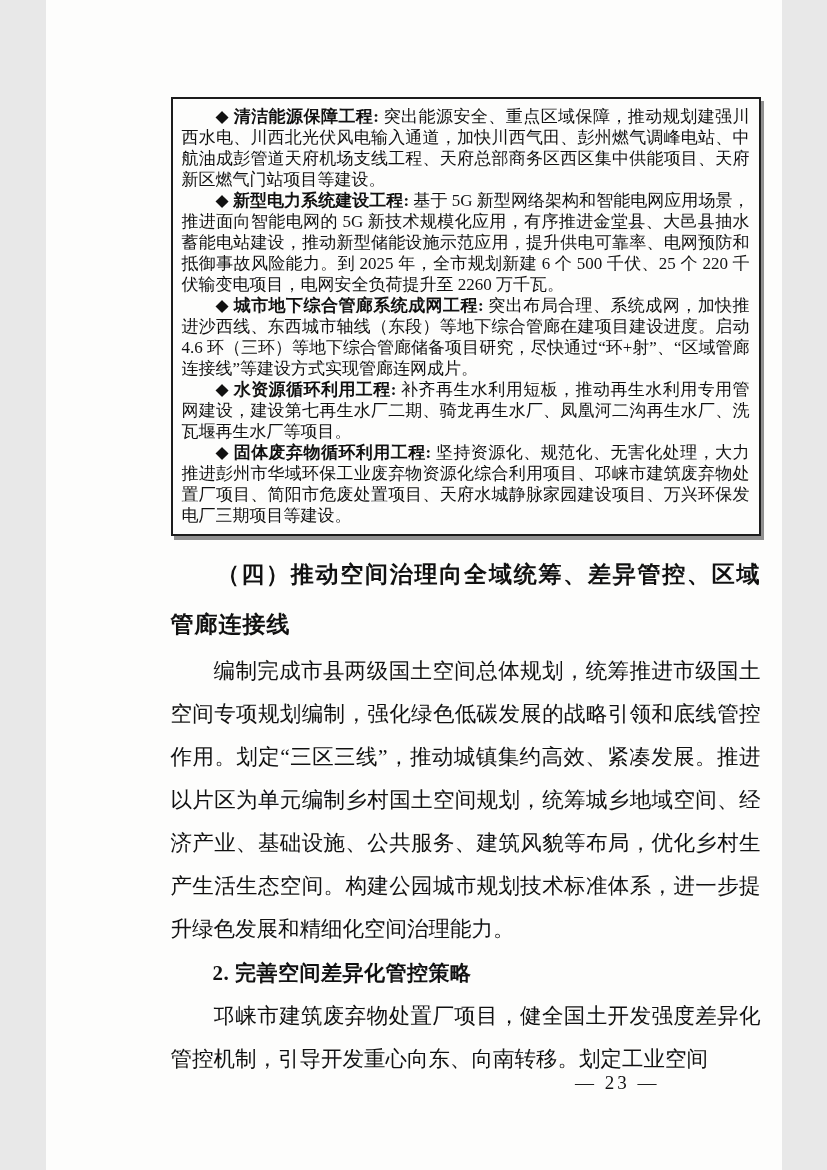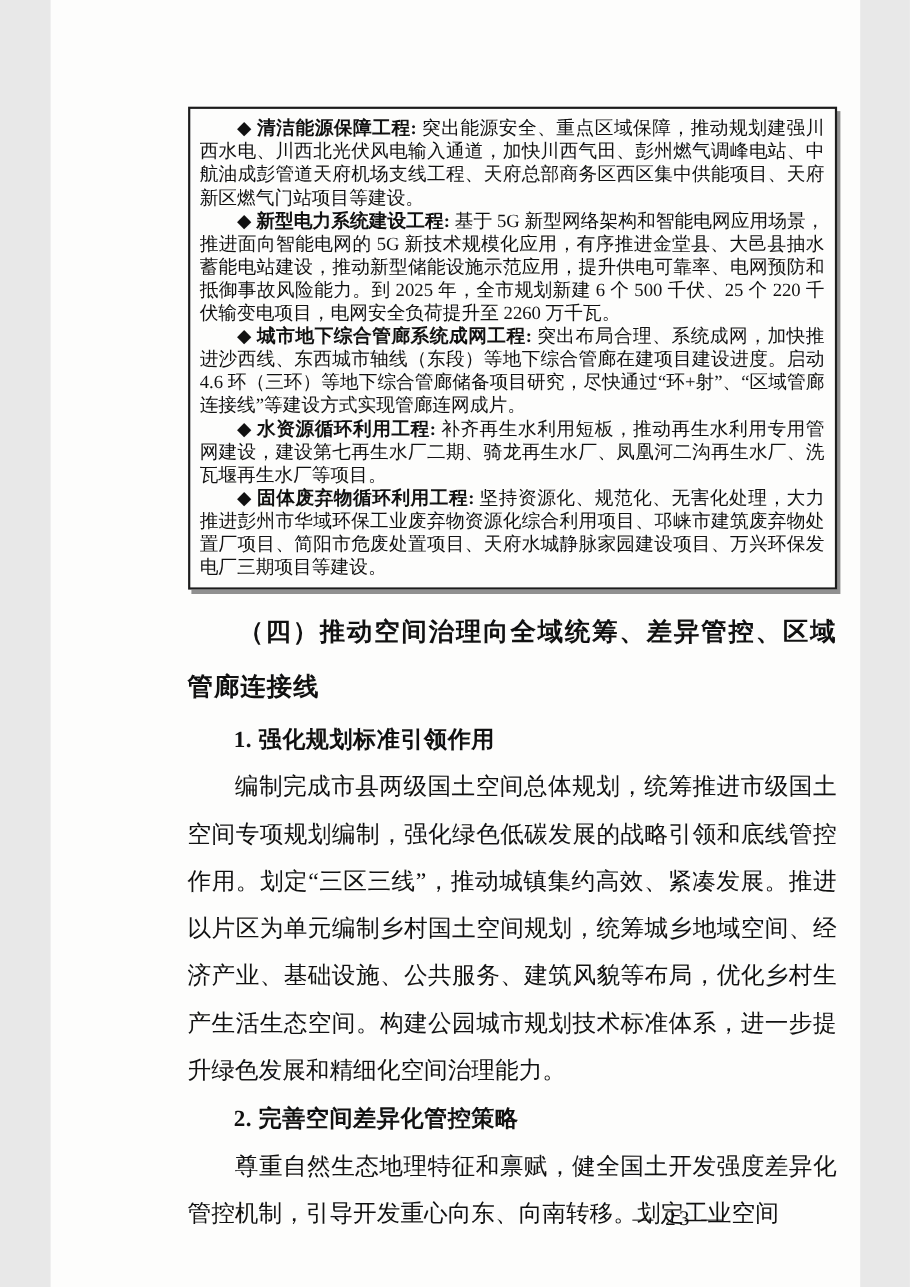--- a/index.html
+++ b/index.html
@@ -48,21 +48,21 @@
   }
   .body-para{
     margin:0;
     font-size:21.5px;
     line-height:43px;
     text-indent:2em;
     text-align:justify;
   }
   .page-number{
     position:absolute;
-    top:1098px;
+    top:1072px;
     right:122px;
     font-size:19px;
     letter-spacing:3px;
     color:#111;
   }
 </style>
 </head>
 <body>
 
 <div class="page">
@@ -71,22 +71,21 @@
     <div class="project-box">
       <p><span class="bold">◆</span> <span class="bold">清洁能源保障工程:</span> <span>突出能源安全、重点区域保障，推动规划建强川西水电、川西北光伏风电输入通道，加快川西气田、彭州燃气调峰电站、中航油成彭管道天府机场支线工程、天府总部商务区西区集中供能项目、天府新区燃气门站项目等建设。</span></p>
       <p><span class="bold">◆</span> <span class="bold">新型电力系统建设工程:</span> <span>基于 5G 新型网络架构和智能电网应用场景，推进面向智能电网的 5G 新技术规模化应用，有序推进金堂县、大邑县抽水蓄能电站建设，推动新型储能设施示范应用，提升供电可靠率、电网预防和抵御事故风险能力。到 2025 年，全市规划新建 6 个 500 千伏、25 个 220 千伏输变电项目，电网安全负荷提升至 2260 万千瓦。</span></p>
       <p><span class="bold">◆</span> <span class="bold">城市地下综合管廊系统成网工程:</span> <span>突出布局合理、系统成网，加快推进沙西线、东西城市轴线（东段）等地下综合管廊在建项目建设进度。启动 4.6 环（三环）等地下综合管廊储备项目研究，尽快通过“环+射”、“区域管廊连接线”等建设方式实现管廊连网成片。</span></p>
       <p><span class="bold">◆</span> <span class="bold">水资源循环利用工程:</span> <span>补齐再生水利用短板，推动再生水利用专用管网建设，建设第七再生水厂二期、骑龙再生水厂、凤凰河二沟再生水厂、洗瓦堰再生水厂等项目。</span></p>
       <p><span class="bold">◆</span> <span class="bold">固体废弃物循环利用工程:</span> <span>坚持资源化、规范化、无害化处理，大力推进彭州市华域环保工业废弃物资源化综合利用项目、邛崃市建筑废弃物处置厂项目、简阳市危废处置项目、天府水城静脉家园建设项目、万兴环保发电厂三期项目等建设。</span></p>
     </div>
 
     <p class="section-heading">（四）推动空间治理向全域统筹、差异管控、区域管廊连接线</p>
 
-    <p class="sub-heading">1. 强化规划标准引领作用</p>
     <p class="body-para">编制完成市县两级国土空间总体规划，统筹推进市级国土空间专项规划编制，强化绿色低碳发展的战略引领和底线管控作用。划定“三区三线”，推动城镇集约高效、紧凑发展。推进以片区为单元编制乡村国土空间规划，统筹城乡地域空间、经济产业、基础设施、公共服务、建筑风貌等布局，优化乡村生产生活生态空间。构建公园城市规划技术标准体系，进一步提升绿色发展和精细化空间治理能力。</p>
 
     <p class="sub-heading">2. 完善空间差异化管控策略</p>
-    <p class="body-para">尊重自然生态地理特征和禀赋，健全国土开发强度差异化管控机制，引导开发重心向东、向南转移。划定工业空间</p>
+    <p class="body-para">邛崃市建筑废弃物处置厂项目，健全国土开发强度差异化管控机制，引导开发重心向东、向南转移。划定工业空间</p>
 
   </div>
 
   <div class="page-number">— 23 —</div>
 </div>
 
 </body></html>

